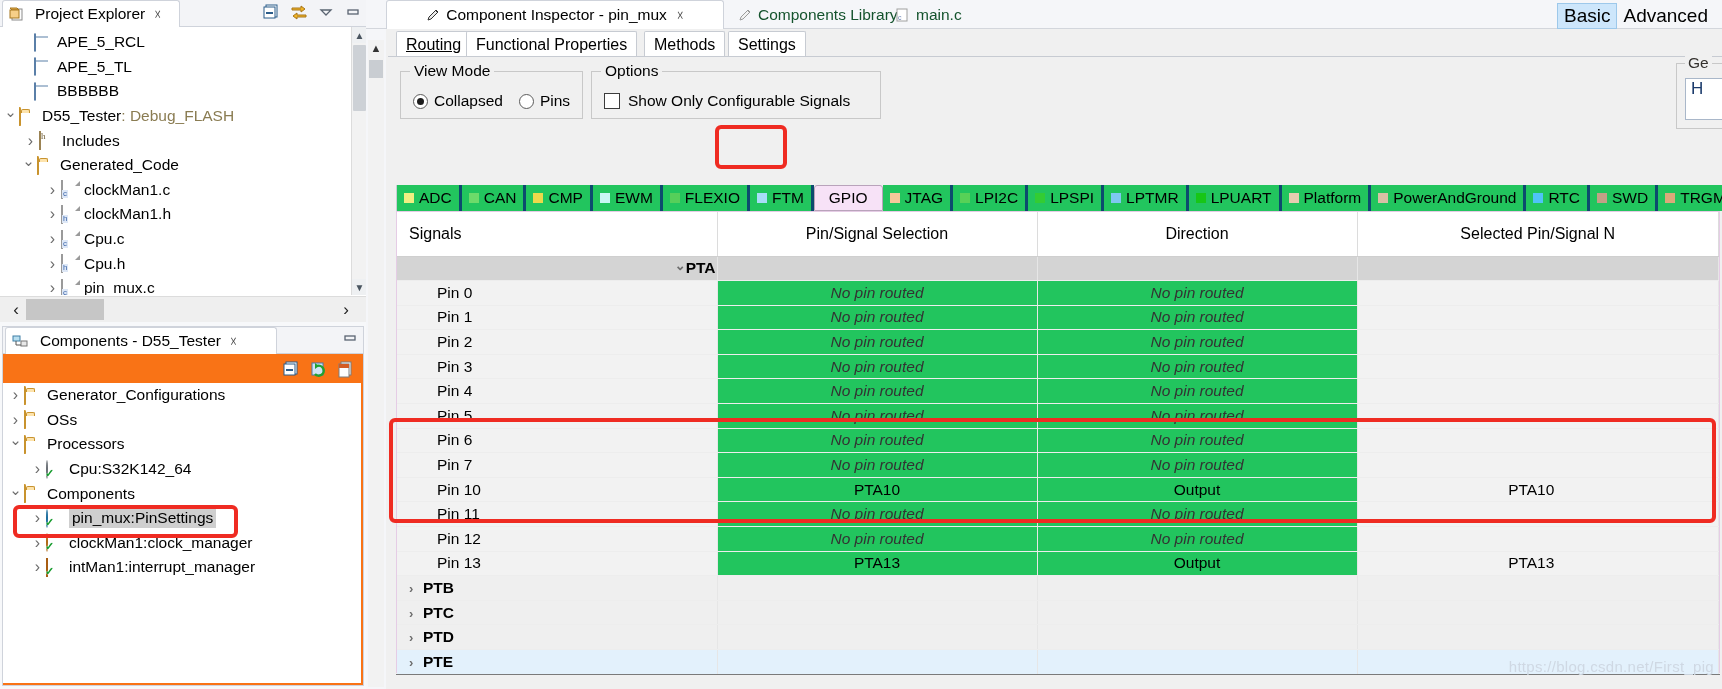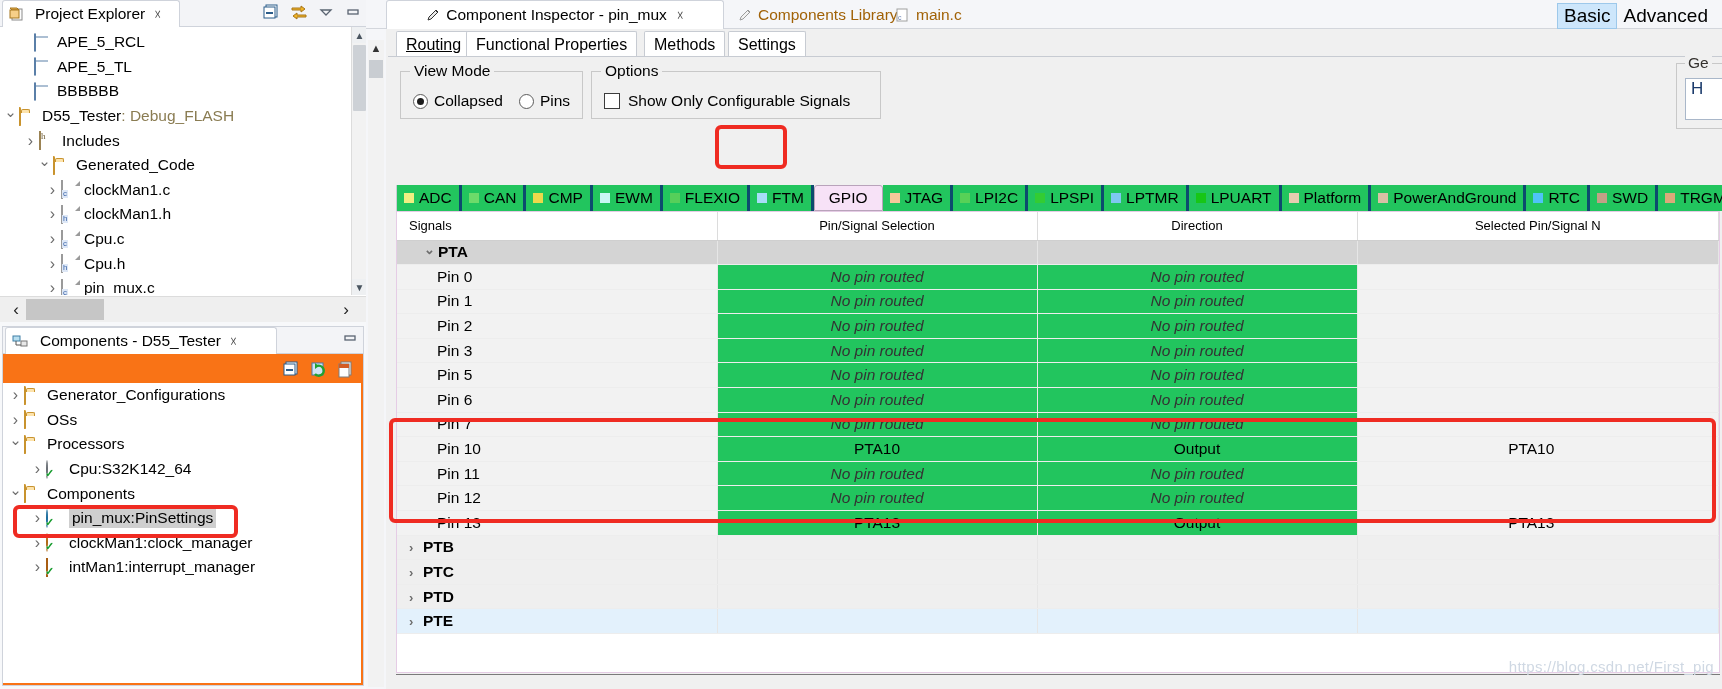--- a/index.html
+++ b/index.html
@@ -135,21 +135,21 @@
   .editor-tabs {
     position: absolute; left: 0; top: 0; right: 0; height: 29px;
     background: #f5f6f9; border-bottom: 1px solid #d3d6dc;
   }
   .etab {
     position: absolute; top: 0; height: 29px;
     display:flex; align-items:center; gap:6px; padding: 0 10px;
     font-size: 15.5px; white-space: nowrap; justify-content: center;
   }
   .etab.active { background: #ffffff; border: 1px solid #cfd3db; border-bottom: none; border-radius: 3px 3px 0 0; }
-  .etab.inactive { color: #a16207; }
+  .etab.inactive { color: #14532d; }
   .pen-ico { width: 14px; height: 14px; flex: none; }
   .mode-switch { position:absolute; right: 8px; top: 3px; display:flex; align-items:center; gap:0px; }
   .mode-btn { padding: 1px 6px; font-size: 19px; }
   .mode-btn.on { background: #cde6fb; border: 1px solid #9dc8ea; }
 
   
   .editor-gutter {
     position: absolute; left: 0; top: 0; width: 20px; height: 689px;
     background: #f5f6f9;
   }
@@ -196,32 +196,32 @@
   .ptab.active { background:#f7e2f7; border:1px solid #b9a3bb; border-radius:3px 3px 0 0; }
   .pdot { width:10px; height:10px; flex:none; }
 
   
   .tablewrap {
     position:absolute; left:8px; top:154px; right:2px; bottom:16px;
     border:1px solid #e5cce5; background:#ffffff;
   }
   table.pintable { width:100%; border-collapse:collapse; table-layout:fixed; }
   table.pintable th {
-    font-weight:normal; font-size:13px; height:28px;
+    font-weight:normal; font-size:16px; height:44px;
     border-right:1px solid #dcdcdc; border-bottom:1px solid #cfcfcf;
     background:#ffffff; text-align:center;
   }
   table.pintable th.left { text-align:left; padding-left:12px; }
   table.pintable td {
     height:24.6px; font-size:15.5px; border-right:1px solid #e6e6e6;
     border-bottom:1px solid #ededed; text-align:center;
   }
   table.pintable td.sig { text-align:left; padding-left:40px; }
   table.pintable tr.grouprow td { background:#d4d4d4; font-weight:bold; text-align:left; }
-  table.pintable tr.grouprow td.sig { padding-left:27px; }
+  table.pintable tr.grouprow td.sig { padding-left:16px;text-align:right; }
   table.pintable tr.grouprow2 td { background:#efefef; font-weight:bold; text-align:left; }
   table.pintable tr.grouprow2 td.sig { padding-left:12px; }
   table.pintable tr.sel td { background:#e3f1fc !important; }
   .twist { display:inline-block; width:14px; color:#6d6d6d; font-size:13px; }
   .twist.open::before{content:"\2304"; position:relative; top:-3px;}
   .twist.closed::before{content:"\203A";}
   td.norute { font-style: italic; color:#333; }
   tr.shade td { background:#f2f2f2; }
   tr.shade td.pin, tr.shade td.dir { background:#22c55e; }
   td.selname { background:#f0f0f0; text-align:right; padding-right:14px;}
@@ -308,21 +308,21 @@
           <span class="ticon"><span class="ic-folder-open" style="background:#f9c66b"></span></span>
           <span class="tlabel"><span>D55_Tester</span><span class="dim">: Debug_FLASH</span></span>
         </div>
 
         <div class="tnode" style="padding-left:22px;">
           <span class="tw closed"></span>
           <span class="ticon"><span class="ic-inc"></span></span>
           <span class="tlabel">Includes</span>
         </div>
 
-        <div class="tnode" style="padding-left:36px;">
+        <div class="tnode" style="padding-left:20px;">
           <span class="tw open"></span>
           <span class="ticon"><span class="ic-folder-open"></span></span>
           <span class="tlabel">Generated_Code</span>
         </div>
 
         <div class="tnode" style="padding-left:44px;">
           <span class="tw closed"></span>
           <span class="ticon"><span class="ic-file"><span class="ext">c</span></span></span>
           <span class="tlabel">clockMan1.c</span>
         </div>
@@ -657,20 +657,26 @@
               <td class="dir norute">No pin routed</td>
               <td class="selname"></td>
             </tr>
             <tr class="shade">
               <td class="sig">Pin 3</td>
               <td class="pin norute">No pin routed</td>
               <td class="dir norute">No pin routed</td>
               <td class="selname"></td>
             </tr>
             <tr class="shade">
+              <td class="sig">Pin 4</td>
+              <td class="pin norute">No pin routed</td>
+              <td class="dir norute">No pin routed</td>
+              <td class="selname"></td>
+            </tr>
+            <tr class="shade">
               <td class="sig">Pin 5</td>
               <td class="pin norute">No pin routed</td>
               <td class="dir norute">No pin routed</td>
               <td class="selname"></td>
             </tr>
             <tr class="shade">
               <td class="sig">Pin 6</td>
               <td class="pin norute">No pin routed</td>
               <td class="dir norute">No pin routed</td>
               <td class="selname"></td>

